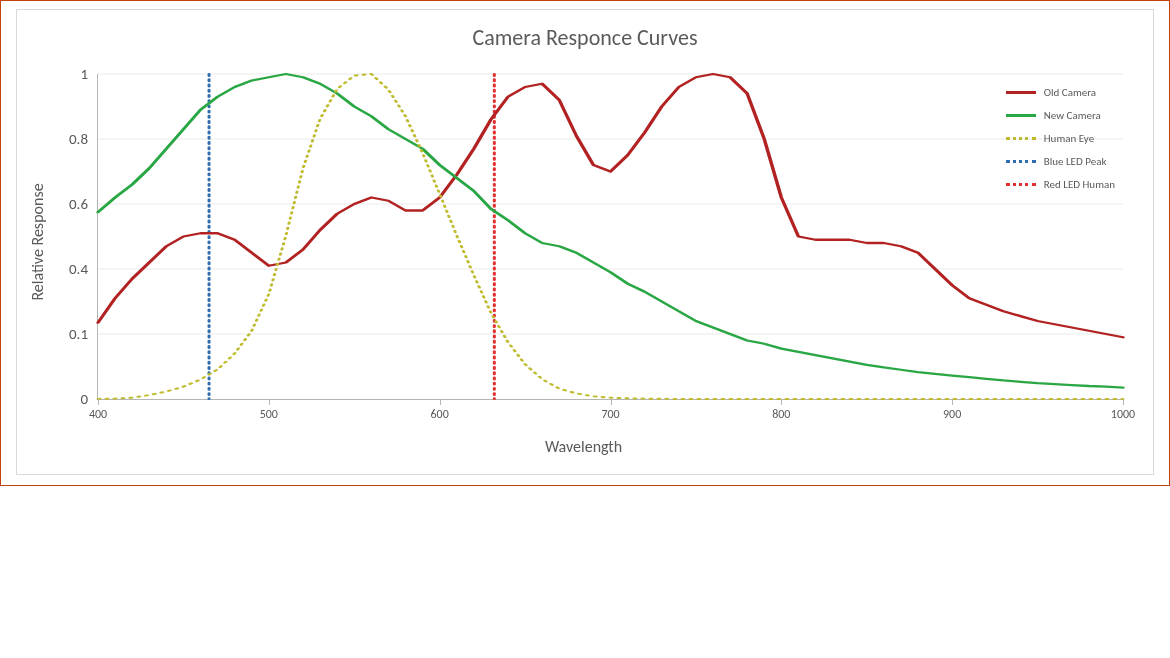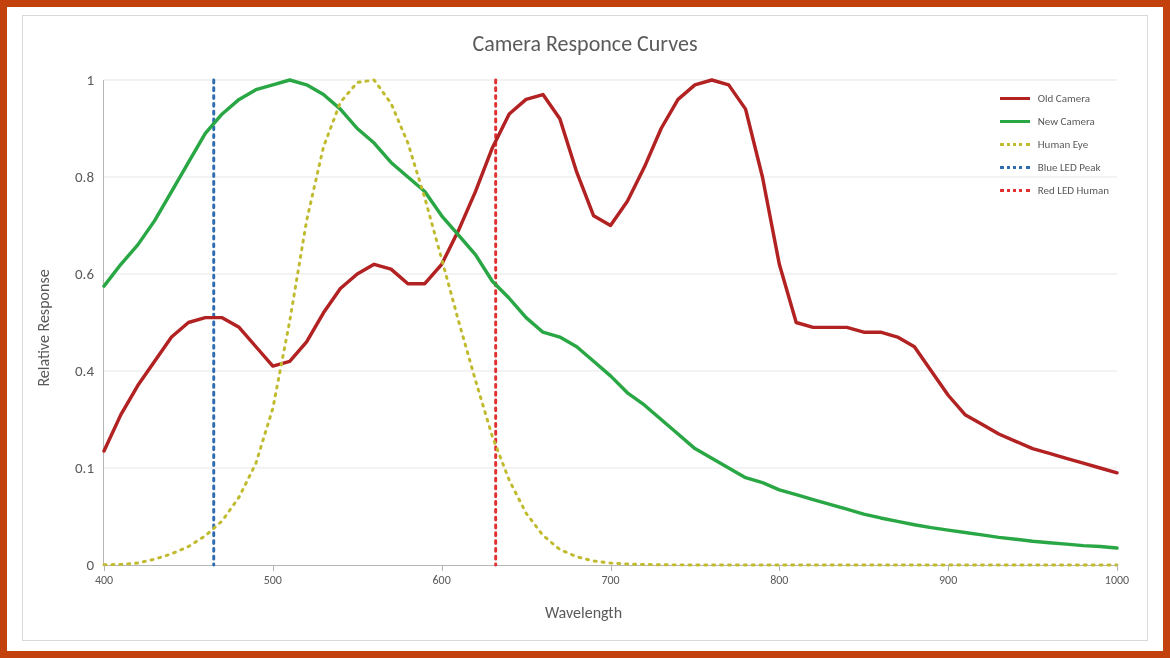--- a/index.html
+++ b/index.html
@@ -7,22 +7,22 @@
     padding: 0;
     width: 1170px;
     height: 658px;
     font-family: "Calibri", "Segoe UI", Arial, sans-serif;
     background: #fff;
     color: #555;
   }
   .outer-frame {
     box-sizing: border-box;
     width: 1170px;
-    height: 658px;
-    border: 7px solid #c2410c;
+    height: 486px;
+    border: 1px solid #c2410c;
     position: relative;
     background: #fff;
     padding: 12px 18px 12px 18px;
   }
   .chart-frame {
     position: absolute;
     left: 15px;
     right: 15px;
     top: 8px;
     bottom: 10px;

